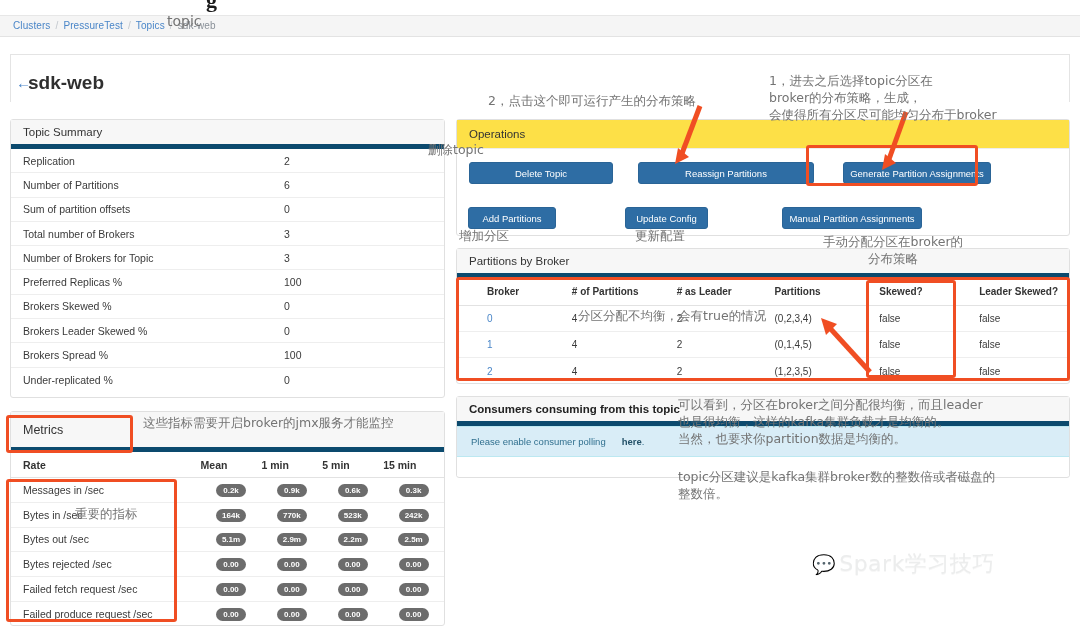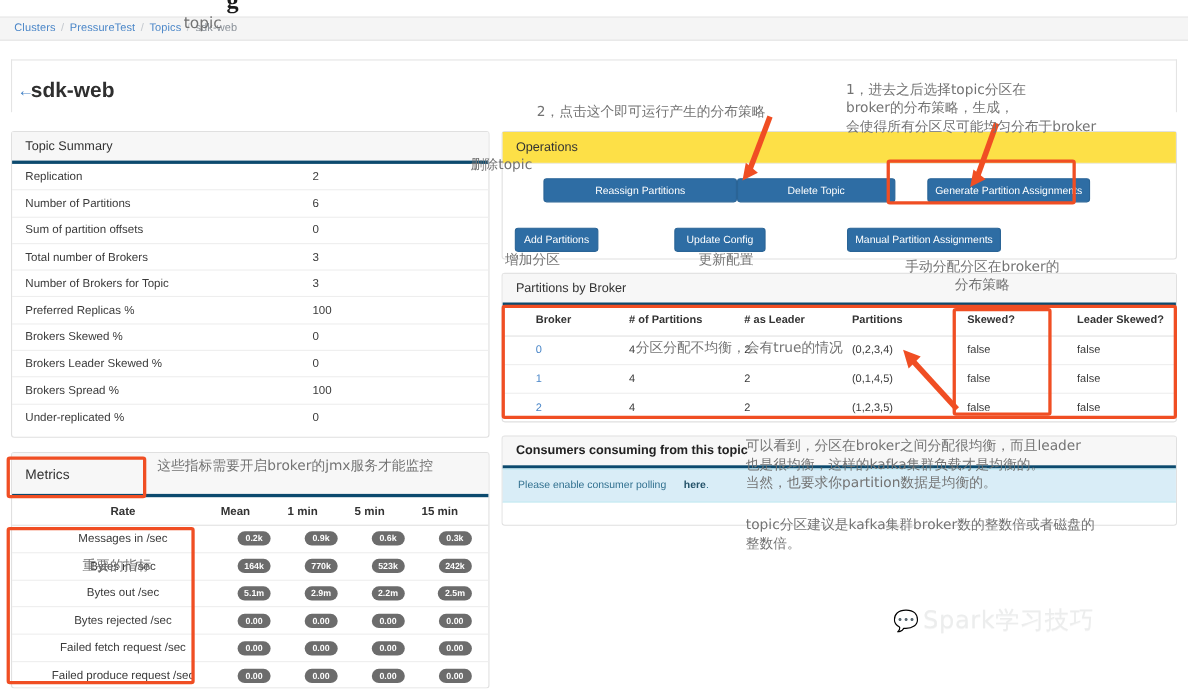--- a/index.html
+++ b/index.html
@@ -51,21 +51,21 @@
 
   
   .panel {
     position: absolute;
     background: #ffffff;
     border: 1px solid #e0e0e0;
     border-radius: 3px;
   }
   .panel-head {
     height: 29px; background: #f7f7f7;
-    border-bottom: 3px solid #0c4a6e;
+    border-bottom: 5px solid #0c4a6e;
     display: flex; align-items: center;
     padding-left: 12px;
     font-size: 11.5px; color: #333; font-weight: normal;
   }
 
   
   #topic-summary { left: 10px; top: 119px; width: 435px; height: 279px; }
   .ts-row {
     height: 24.3px; display: flex; align-items: center;
     border-bottom: 1px solid #eeeeee; font-size: 10.5px; color: #3a3a3a;
@@ -80,21 +80,21 @@
   .mt-head {
     height: 26px; display: flex; align-items: center;
     border-bottom: 1px solid #e2e2e2;
     font-size: 10.5px; font-weight: bold; color: #333;
   }
   .mt-row {
     height: 24.8px; display: flex; align-items: center;
     border-bottom: 1px solid #eeeeee; font-size: 10.5px; color: #3a3a3a;
   }
   .mt-row:last-child { border-bottom: none; }
-  .mt-name { width: 190px; padding-left: 12px; text-align: center; }
+  .mt-name { width: 190px; padding-left: 12px; }
   .mt-cell { width: 61px; text-align: center; }
   .mt-head .mt-cell { text-align: left; }
   .badge {
     display: inline-block; min-width: 30px; padding: 2px 6px;
     background: #6c6c6c; color: #fff; border-radius: 9px;
     font-size: 8px; font-weight: bold; text-align: center;
     line-height: 9px;
   }
 
   
@@ -104,21 +104,21 @@
     background: #2e6da4; color: #ffffff;
     border: 1px solid #2a6496; border-radius: 3px;
     font-size: 9.5px; text-align: center;
     height: 22px; line-height: 20px;
     font-family: "Liberation Sans", sans-serif;
     cursor: pointer; white-space: nowrap;
   }
   #btn-delete-topic { width: 144px; }
   #btn-reassign     { width: 176px; margin-left: 25px; }
   #btn-generate     { width: 148px; margin-left: 29px; }
-  #btn-add-parts    { width:  76px; }
+  #btn-add-parts    { width:  88px; }
   #btn-update-cfg   { width:  83px; margin-left: 69px; }
   #btn-manual       { width: 140px; margin-left: 74px; }
 
   
   #pbb { left: 456px; top: 248px; width: 614px; height: 136px; }
   .pb-head {
     height: 28px; display: flex; align-items: center;
     border-bottom: 1px solid #e2e2e2;
     font-size: 10px; font-weight: bold; color: #333;
   }
@@ -283,22 +283,22 @@
       <div class="mt-cell"><span class="badge">0.00</span></div>
       <div class="mt-cell"><span class="badge">0.00</span></div>
       <div class="mt-cell"><span class="badge">0.00</span></div>
       <div class="mt-cell"><span class="badge">0.00</span></div>
     </div>
 </div>
 
 <div class="panel" id="operations">
   <div class="panel-head" style="background:#fde047;border-bottom:1px solid #ededed;">Operations</div>
   <div class="btn-row">
+    <button class="btn" id="btn-delete-topic">Delete Topic</button>
     <button class="btn" id="btn-reassign">Reassign Partitions</button>
-    <button class="btn" id="btn-delete-topic">Delete Topic</button>
     <button class="btn" id="btn-generate">Generate Partition Assignments</button>
   </div>
 </div>
 <div class="panel" id="ops2" style="left:456px;top:200px;width:614px;height:36px;border:none;background:transparent;">
   <div style="display:flex;align-items:center;height:36px;padding:0 12px;">
     <button class="btn" id="btn-add-parts">Add Partitions</button>
     <button class="btn" id="btn-update-cfg">Update Config</button>
     <button class="btn" id="btn-manual">Manual Partition Assignments</button>
   </div>
 </div>

